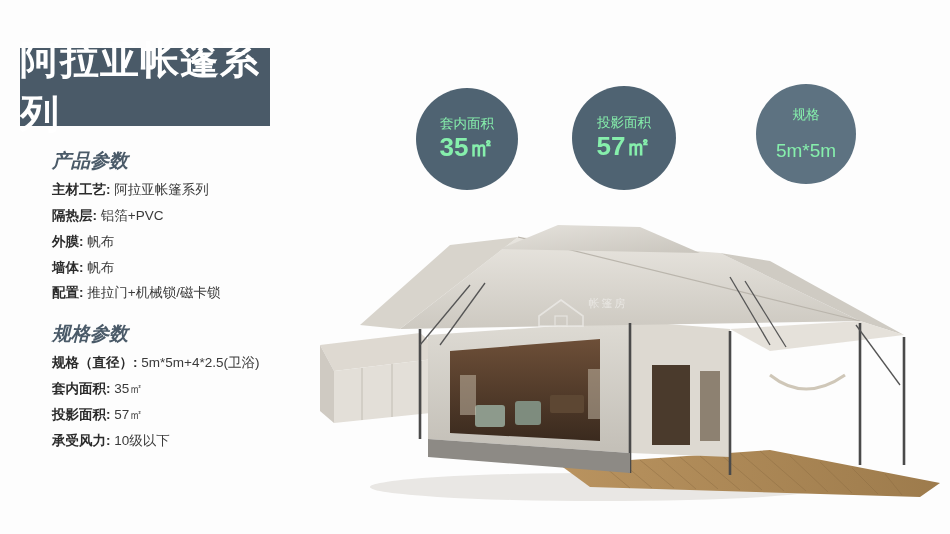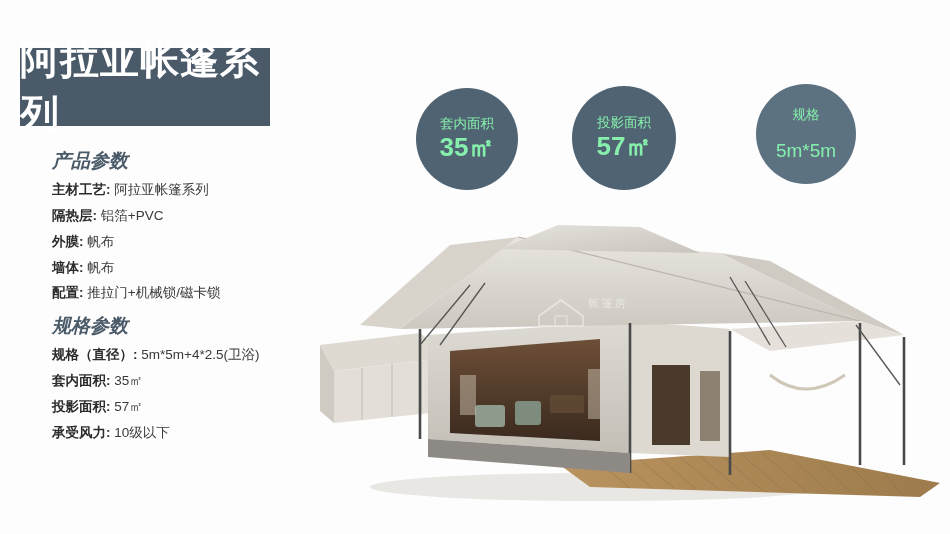--- a/index.html
+++ b/index.html
@@ -61,21 +61,21 @@
     white-space: nowrap;
   }
   .spec-label {
     font-weight: bold;
     color: #2b2b2b;
   }
   .spec-val {
     color: #3a3a3a;
   }
   .section-head.second {
-    margin-top: 12px;
+    margin-top: 20px;
   }
   .spec-row.wide {
     letter-spacing: 0px;
   }
   
   .circle {
     position: absolute;
     border-radius: 50%;
     background: #4f6372;
     color: #86efac;

